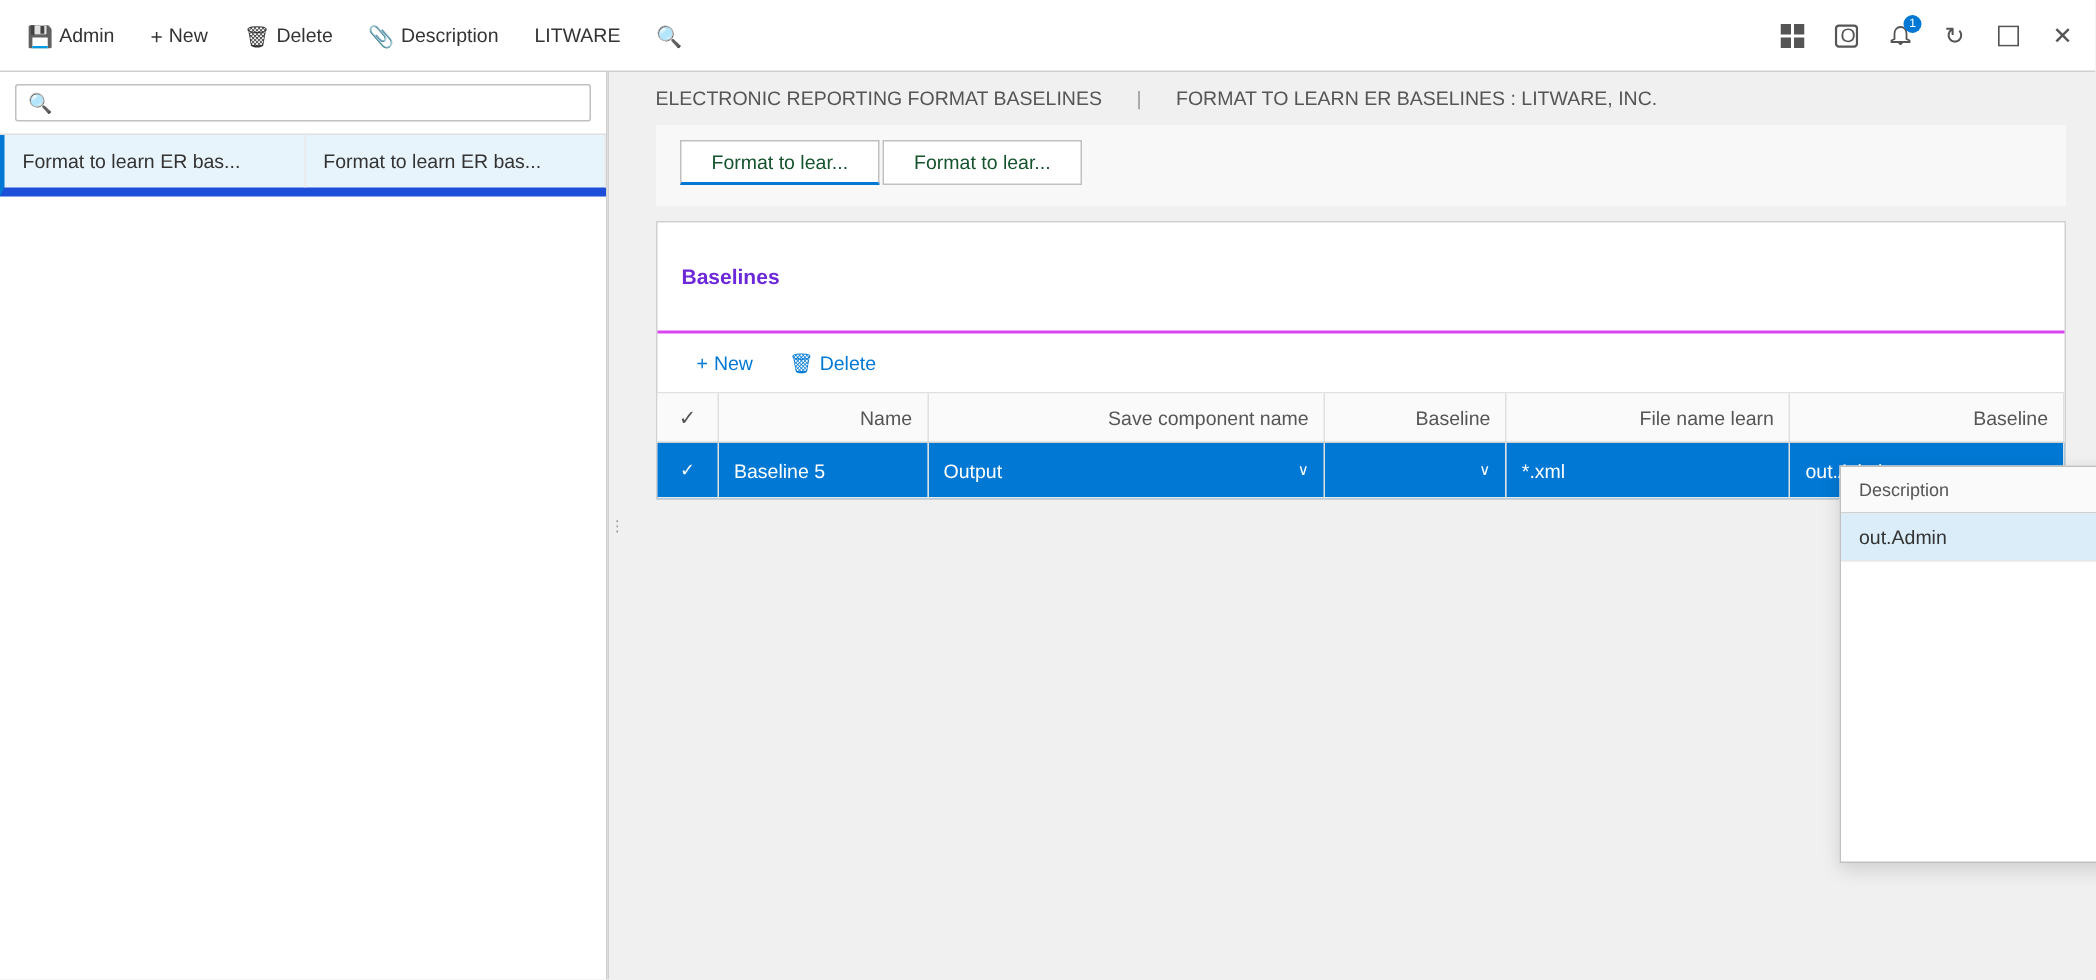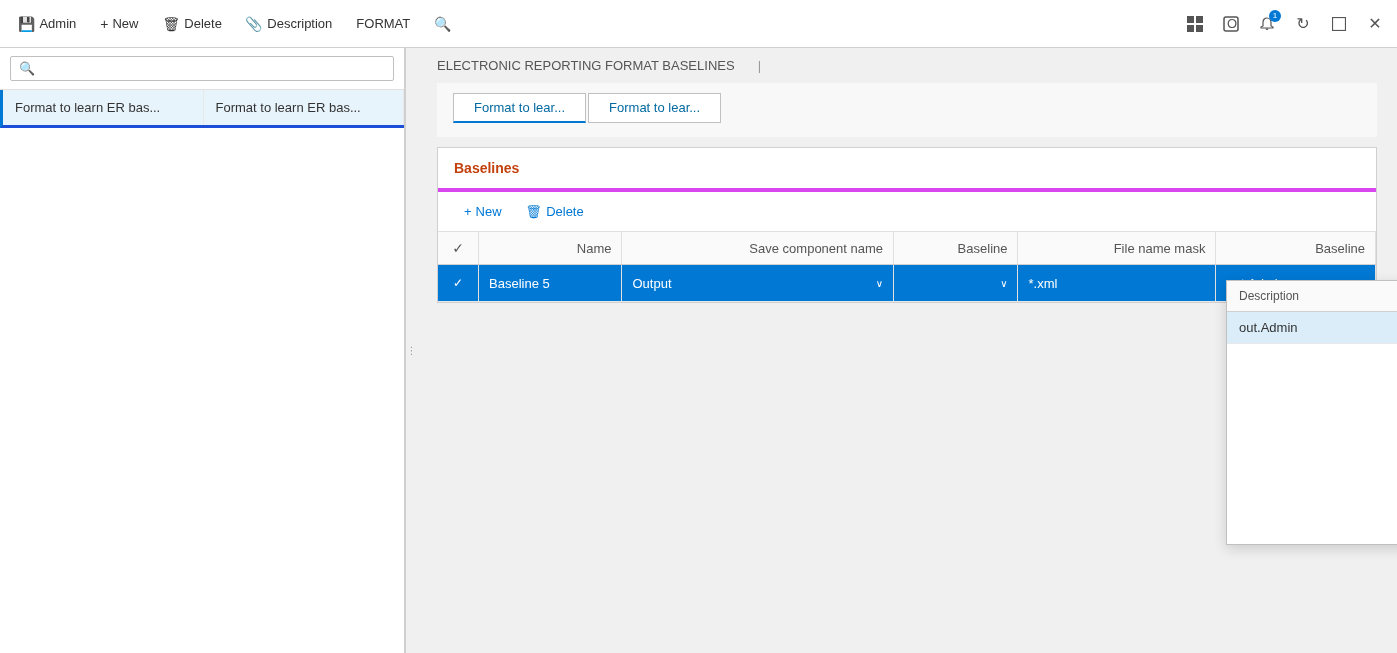--- a/index.html
+++ b/index.html
@@ -63,21 +63,21 @@
       flex: 1;
       font-size: 13px;
       color: #666;
     }
     .filter-icon { color: #666; margin-right: 4px; }
 
     
     .list-area { flex: 1; overflow-y: auto; }
     .list-item {
       display: flex;
-      border-bottom: 3px solid #1d4ed8;
+      border-bottom: 6px solid #1d4ed8;
       cursor: pointer;
     }
     .list-item.active { background: #e8f4fb; border-left: 3px solid #0078d4; }
     .list-cell {
       padding: 10px 12px;
       flex: 1;
       color: #333;
       border-right: 1px solid #e8e8e8;
       overflow: hidden;
       text-overflow: ellipsis;
@@ -131,37 +131,37 @@
       padding: 10px 16px 14px;
       margin-bottom: 10px;
     }
     .reference-label { font-size: 11px; color: #555; margin-bottom: 6px; }
     .reference-tabs { display: flex; gap: 2px; }
     .reference-tab {
       padding: 6px 20px;
       border: 1px solid #c0c0c0;
       background: #fff;
       cursor: pointer;
-      color: #0369a1;
+      color: #14532d;
       font-size: 13px;
     }
     .reference-tab.active { background: #fff; border-bottom: 2px solid #0078d4; }
 
     
     .baselines-card {
       background: #ffffff;
       border: 1px solid #d0d0d0;
       flex: 1;
     }
     .baselines-header {
-      padding: 12px 16px;
+      padding: 28px 16px;
       font-size: 14px;
       font-weight: 600;
-      color: #c2410c;
-      border-bottom: 4px solid #d946ef;
+      color: #6d28d9;
+      border-bottom: 2px solid #d946ef;
     }
     .baselines-toolbar {
       display: flex;
       align-items: center;
       padding: 8px 16px;
       gap: 4px;
       border-bottom: 1px solid #e0e0e0;
     }
     .baselines-btn {
       display: flex;
@@ -207,21 +207,21 @@
       justify-content: center;
       color: white;
       font-size: 12px;
     }
     .check-header { color: #555; font-size: 14px; }
 
     .dropdown-cell {
       display: flex;
       align-items: center;
       justify-content: space-between;
-      gap: 4px;
+      gap: 20px;
     }
     .dropdown-arrow { font-size: 10px; color: #555; }
     .selected .dropdown-arrow { color: #fff; }
 
     
     .dropdown-popup {
       position: absolute;
       background: #fff;
       border: 1px solid #c0c0c0;
       box-shadow: 0 4px 12px rgba(0,0,0,0.15);
@@ -268,21 +268,21 @@
   </button>
   <button class="toolbar-btn">
     <span class="toolbar-icon">🗑</span>
     <span>Delete</span>
   </button>
   <button class="toolbar-btn">
     <span class="toolbar-icon">📎</span>
     <span>Description</span>
   </button>
   <button class="toolbar-btn">
-    <span>FORMAT</span>
+    <span>LITWARE</span>
   </button>
   <button class="toolbar-btn">
     <span class="toolbar-icon">🔍</span>
   </button>
   <div class="toolbar-spacer"></div>
   <div class="toolbar-right">
     <div class="toolbar-right-icon">
       <svg width="16" height="16" viewBox="0 0 16 16">
           <rect x="0" y="0" width="7" height="7" fill="#555"></rect>
           <rect x="9" y="0" width="7" height="7" fill="#555"></rect>
@@ -329,20 +329,21 @@
     </div>
   </div>
 
   <div class="drag-handle">⋮</div>
 
   <div class="right-panel">
 
     <div class="breadcrumb">
       <span>ELECTRONIC REPORTING FORMAT BASELINES</span>
       <span class="breadcrumb-sep">|</span>
+      <span>FORMAT TO LEARN ER BASELINES : LITWARE, INC.</span>
     </div>
 
     <div class="content-area">
 
       <div class="reference-section">
         <div class="reference-tabs">
           <div class="reference-tab active">Format to lear...</div>
           <div class="reference-tab">Format to lear...</div>
         </div>
       </div>
@@ -362,21 +363,21 @@
         <div class="table-wrap">
           <table class="baselines-table">
             <thead>
               <tr>
                 <th class="check-cell">
                   <span class="check-header">✓</span>
                 </th>
                 <th>Name</th>
                 <th>Save component name</th>
                 <th>Baseline</th>
-                <th>File name mask</th>
+                <th>File name learn</th>
                 <th>Baseline</th>
               </tr>
             </thead>
             <tbody>
               <tr class="selected">
                 <td class="check-cell">
                   <span class="check-blue">✓</span>
                 </td>
                 <td>Baseline 5</td>
                 <td>

